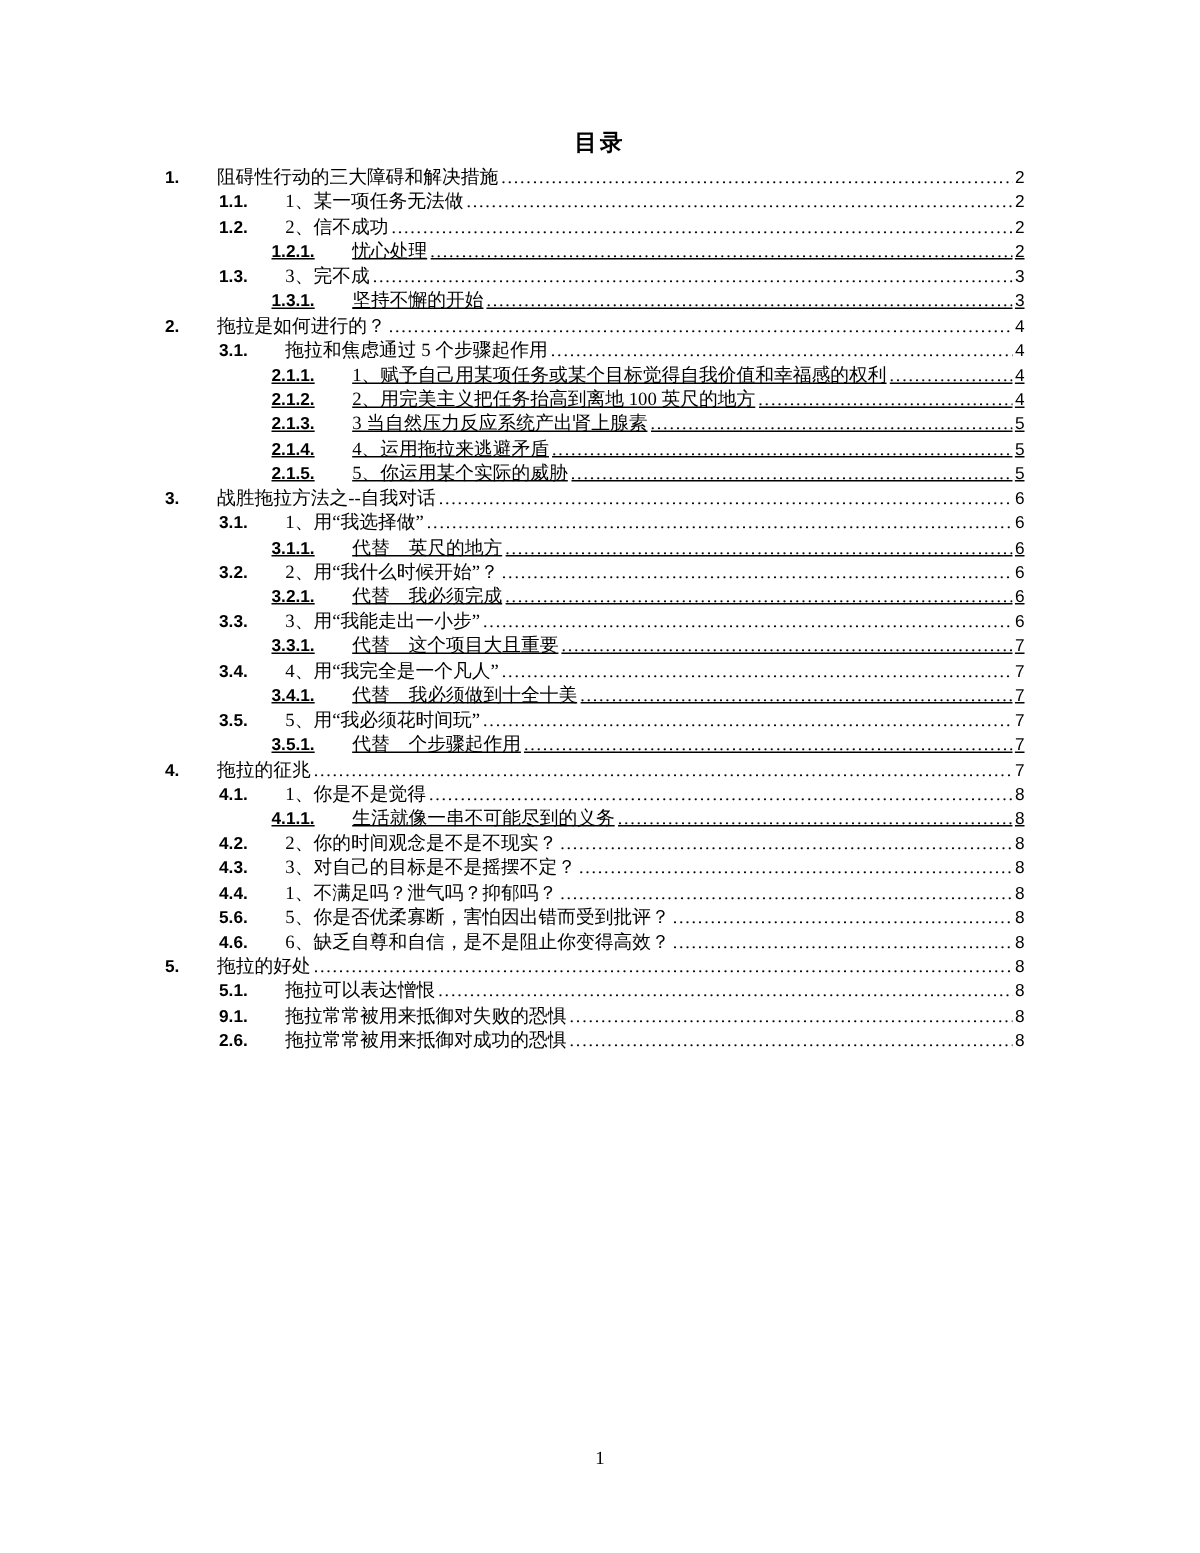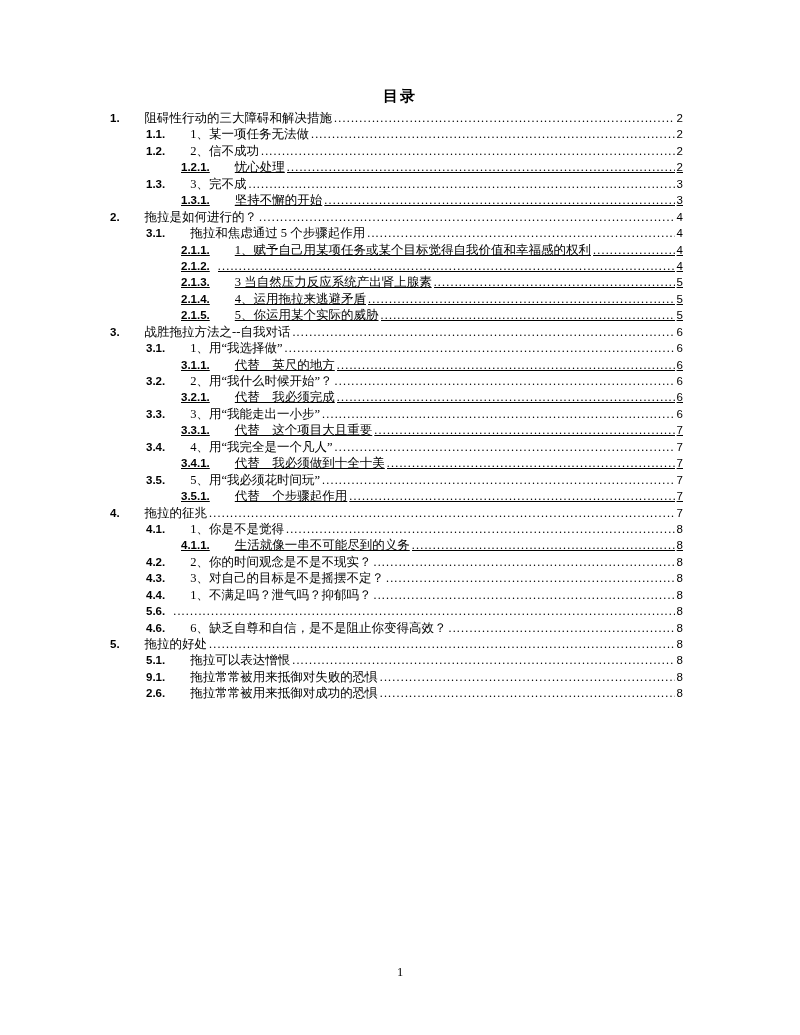--- a/index.html
+++ b/index.html
@@ -138,20 +138,21 @@
     <span class="toc-page">4</span>
   </div>
       <div class="toc-row lv3">
     <span class="toc-num">2.1.1.</span>
     <span class="toc-text">1、赋予自己用某项任务或某个目标觉得自我价值和幸福感的权利</span>
     <span class="toc-leader"></span>
     <span class="toc-page">4</span>
   </div>
       <div class="toc-row lv3">
     <span class="toc-num">2.1.2.</span>
+    <span class="toc-text">2、用完美主义把任务抬高到离地 100 英尺的地方</span>
     <span class="toc-leader"></span>
     <span class="toc-page">4</span>
   </div>
       <div class="toc-row lv3">
     <span class="toc-num">2.1.3.</span>
     <span class="toc-text">3 当自然压力反应系统产出肾上腺素</span>
     <span class="toc-leader"></span>
     <span class="toc-page">5</span>
   </div>
       <div class="toc-row lv3">
@@ -263,20 +264,21 @@
     <span class="toc-page">8</span>
   </div>
       <div class="toc-row lv2">
     <span class="toc-num">4.4.</span>
     <span class="toc-text">1、不满足吗？泄气吗？抑郁吗？</span>
     <span class="toc-leader"></span>
     <span class="toc-page">8</span>
   </div>
       <div class="toc-row lv2">
     <span class="toc-num">5.6.</span>
+    <span class="toc-text">5、你是否优柔寡断，害怕因出错而受到批评？</span>
     <span class="toc-leader"></span>
     <span class="toc-page">8</span>
   </div>
       <div class="toc-row lv2">
     <span class="toc-num">4.6.</span>
     <span class="toc-text">6、缺乏自尊和自信，是不是阻止你变得高效？</span>
     <span class="toc-leader"></span>
     <span class="toc-page">8</span>
   </div>
       <div class="toc-row lv1">

